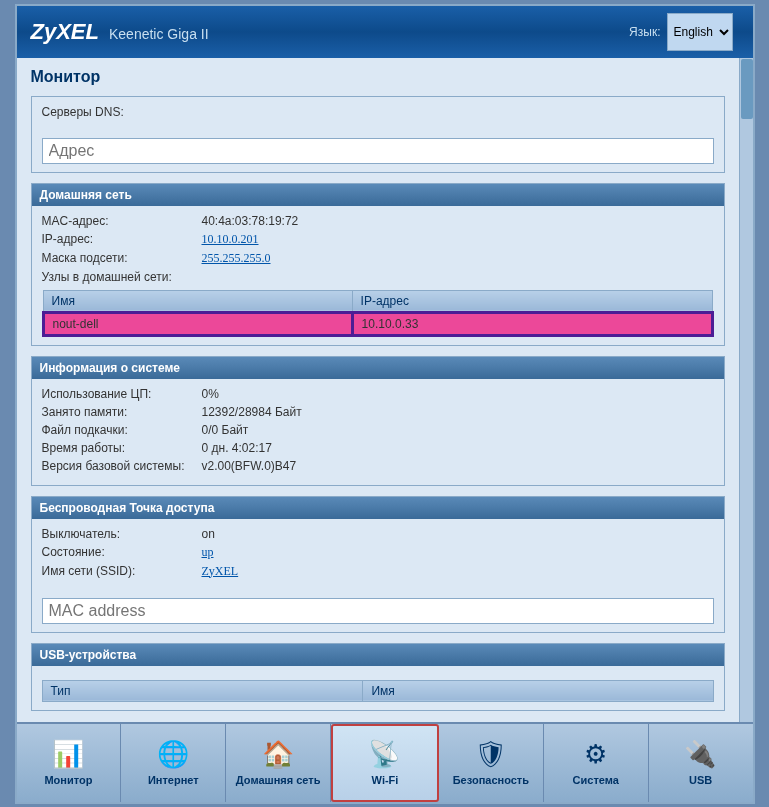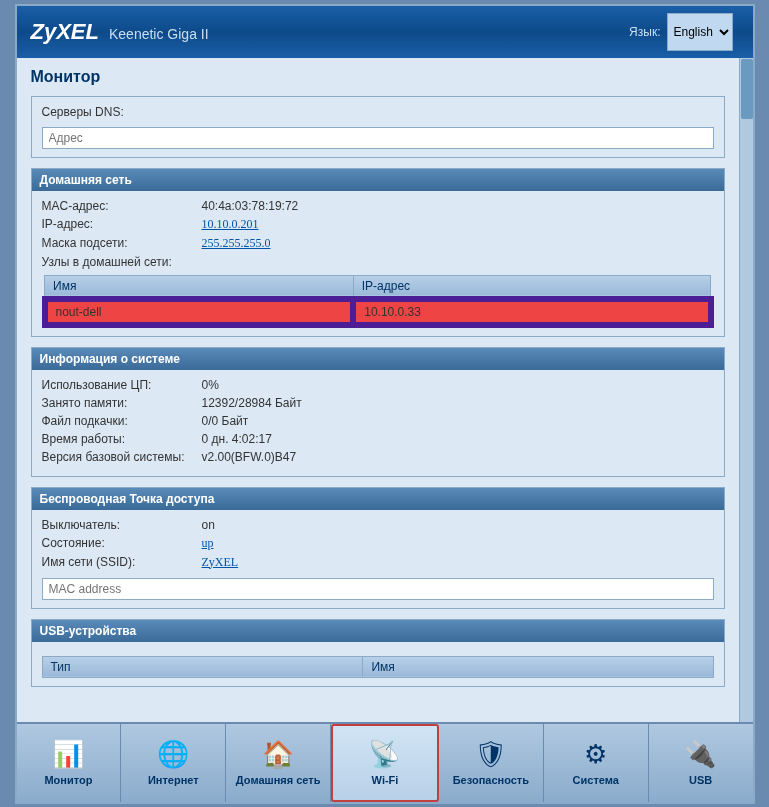--- a/index.html
+++ b/index.html
@@ -124,42 +124,42 @@
     .field-value a {
       color: #0055aa;
       text-decoration: underline;
       font-family: Liberation Serif, serif;
     }
     .input-box {
       width: 100%;
       border: 1px solid #8aaac8;
       background: #ffffff;
       padding: 3px 6px;
-      font-size: 12px;
+      font-size: 16px;
       color: #0f172a;
-      margin-top: 4px;
+      margin-top: 15px;
     }
     
     .data-table {
       width: 100%;
       border-collapse: collapse;
       margin-top: 6px;
     }
     .data-table th {
       background: linear-gradient(180deg, #b8d0e8 0%, #9ab8d8 100%);
       border: 1px solid #8aaac8;
       padding: 3px 8px;
       text-align: left;
       font-size: 12px;
       font-weight: normal;
       color: #003366;
     }
     .data-table td {
-      background: #ef4444;
-      border: 6px solid #4c1d95;
+      background: #ec4899;
+      border: 3px solid #4c1d95;
       padding: 3px 8px;
       font-size: 12px;
       color: #333;
     }
     .nodes-label {
       font-size: 12px;
       color: #333;
       margin-bottom: 4px;
     }
     

